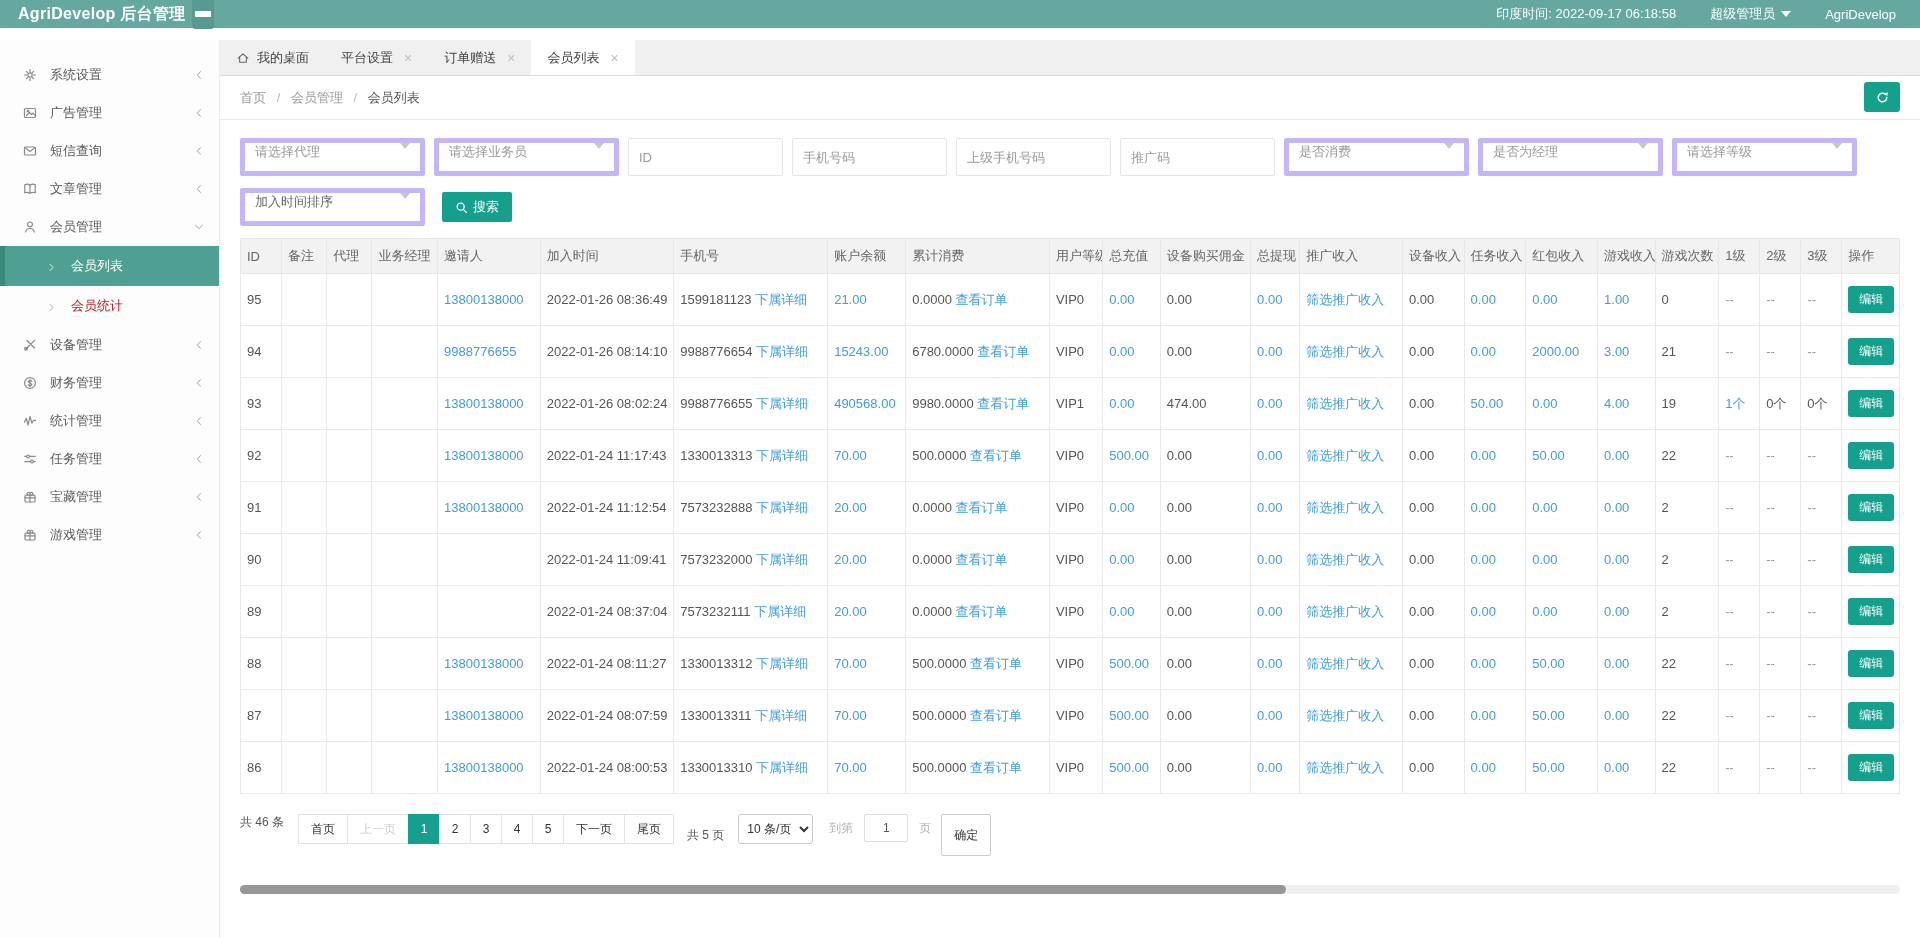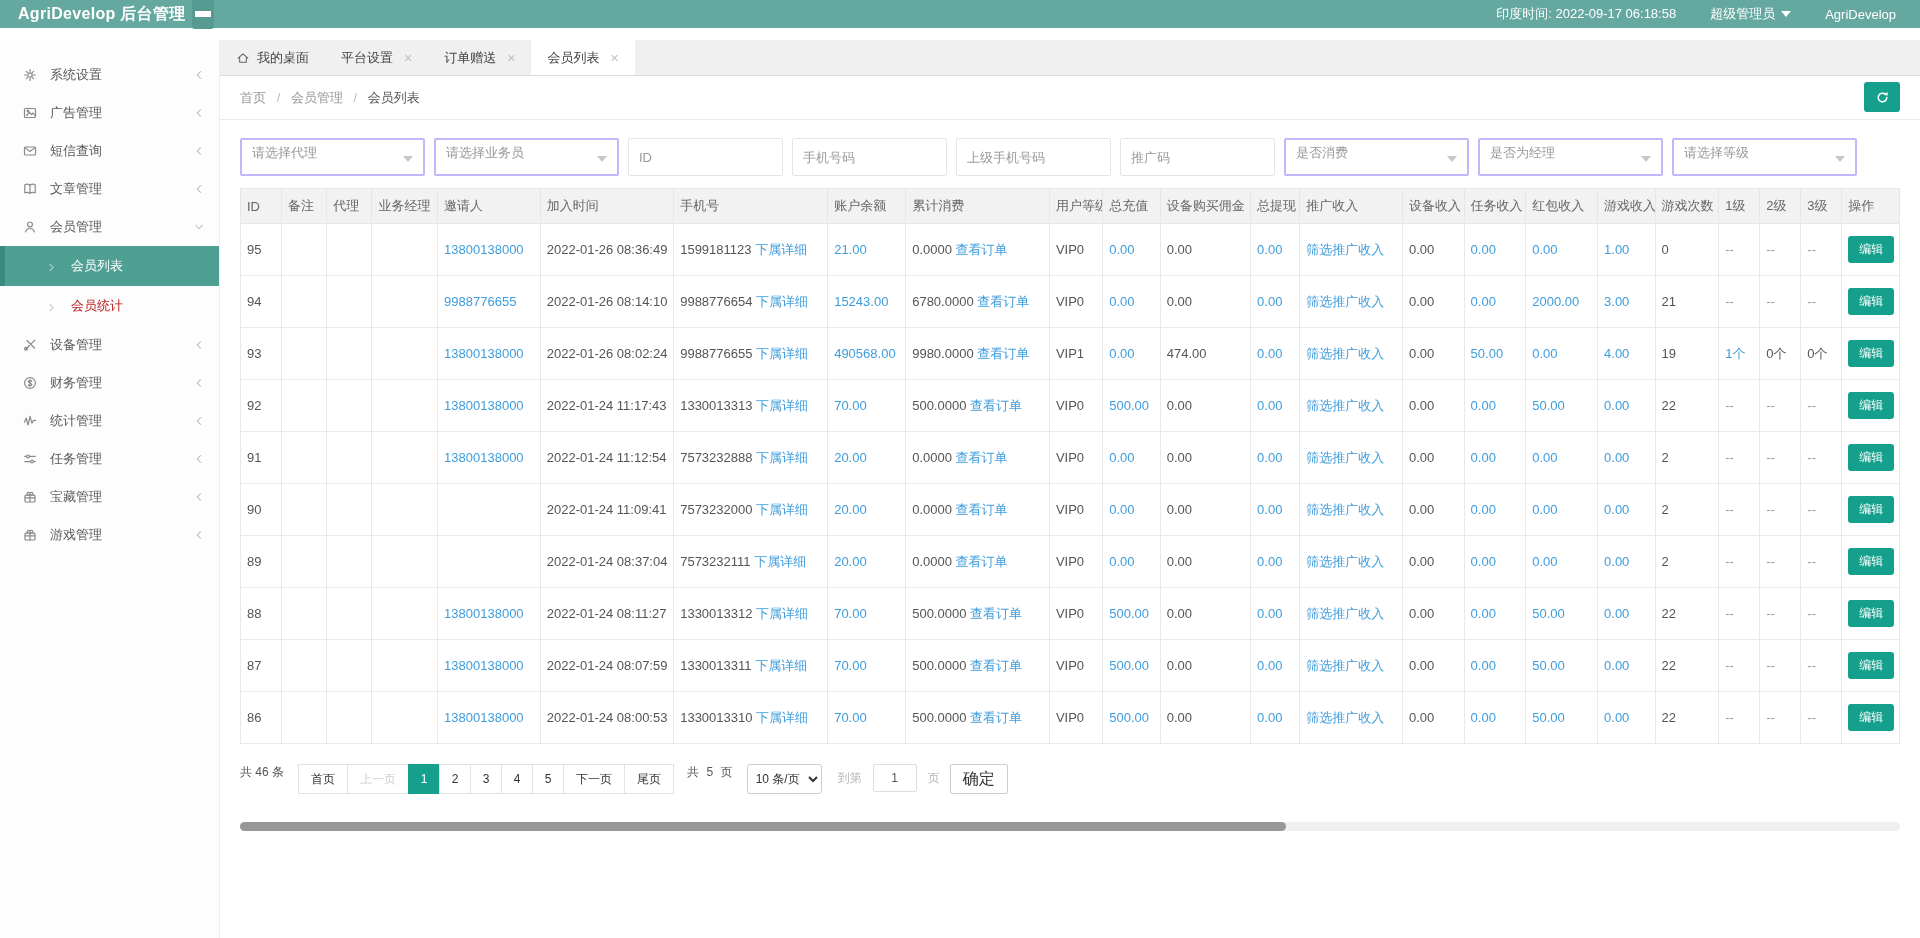--- a/index.html
+++ b/index.html
@@ -41,21 +41,21 @@
   .crumb-row{ height:44px; display:flex; align-items:center; padding:0 20px; border-bottom:1px solid #e9e9e9; position:relative; }
   .crumb span.c{ color:#999; }
   .crumb span.sep{ color:#bbb; margin:0 7px; }
   .crumb span.cur{ color:#555; }
   .refresh-btn{ position:absolute; right:20px; top:6px; width:36px; height:30px; background:var(--accent); border:none; border-radius:3px; color:#fff; cursor:pointer; display:flex; align-items:center; justify-content:center; }
   .refresh-btn svg{ width:15px; height:15px; }
 
   
   .panel{ padding:18px 20px 0 20px; }
   .f-row{ display:flex; flex-wrap:wrap; gap:9px; margin-bottom:12px; }
-  .f-select{ width:185px; height:38px; border:2px solid #c4b5fd; border-radius:2px; background:#fff; display:flex; align-items:flex-end; padding:12px 10px; color:#999; cursor:pointer; justify-content:space-between; }
+  .f-select{ width:185px; height:38px; border:5px solid #c4b5fd; border-radius:2px; background:#fff; display:flex; align-items:flex-start; padding:0 10px; color:#999; cursor:pointer; justify-content:space-between; }
   .f-select .fs-caret{ width:0; height:0; border-left:5px solid transparent; border-right:5px solid transparent; border-top:6px solid #c8c8c8; }
   .f-input{ width:155px; height:38px; border:1px solid #e5e5e5; border-radius:2px; padding:0 10px; font-size:13px; color:#555; outline:none; }
   .f-input::placeholder{ color:#9a9a9a; }
   .btn-search{ height:30px; background:var(--accent); color:#fff; border:none; border-radius:2px; padding:0 13px; font-size:13px; cursor:pointer; display:inline-flex; align-items:center; gap:5px; margin-left:8px; align-self:center; }
   .btn-search svg{ width:13px; height:13px; }
 
   
   table{ width:100%; border-collapse:collapse; table-layout:fixed; margin-top:4px; }
   th{ background:#f2f2f2; border:1px solid #e7e7e7; font-weight:normal; color:#666; text-align:left; padding:8px 6px; white-space:nowrap; overflow:hidden; }
   td{ border:1px solid #e9e9e9; padding:12px 6px; color:#555; white-space:nowrap; overflow:hidden; background:#fff; }
@@ -64,25 +64,25 @@
   .btn-edit{ background:var(--accent); color:#fff; border:none; border-radius:3px; padding:5px 11px; font-size:12px; cursor:pointer; }
 
   
   .pager{ display:flex; align-items:flex-start; padding:20px 0 14px 0; font-size:12px; color:#555; }
   .pg-total{ margin-right:14px; }
   .pg-group{ display:flex; }
   .pg-btn{ min-width:32px; height:30px; line-height:28px; text-align:center; padding:0 12px; background:#fff; border:1px solid #e2e2e2; margin-right:-1px; cursor:pointer; color:#333; }
   .pg-btn.num{ padding:0; width:32px; }
   .pg-btn.disabled{ color:#cfcfcf; cursor:default; }
   .pg-btn.active{ background:var(--accent); border-color:var(--accent); color:#fff; }
-  .pg-pages-total{ margin:0 14px;font-family:Liberation Mono, monospace; }
+  .pg-pages-total{ margin:13px 14px; }
   .pg-size{ height:30px; border:1px solid #ccc; border-radius:3px; font-size:12px; padding:0 4px; background:#fff; color:#333; outline:none; }
   .pg-goto{ margin-left:16px; color:#b5b5b5; display:flex; align-items:center; gap:11px; }
   .pg-goto input{ width:44px; height:28px; border:1px solid #ddd; border-radius:2px; text-align:center; font-size:12px; color:#555; outline:none; }
-  .pg-confirm{ height:30px; background:#fff; border:1px solid #ccc; border-radius:2px; padding:0 12px; font-size:16px; color:#333; cursor:pointer; margin-left:10px; }
+  .pg-confirm{ height:42px; background:#fff; border:1px solid #ccc; border-radius:2px; padding:0 12px; font-size:12px; color:#333; cursor:pointer; margin-left:10px; }
 
   
   .hscroll{ margin:14px 0 0 0; height:9px; background:#efefef; border-radius:5px; position:relative; }
   .hscroll .thumb{ position:absolute; left:0; top:0; height:9px; width:63%; background:#979797; border-radius:5px; cursor:grab; }
 </style>
 </head>
 <body>
 
 <div class="topbar">
   <div class="topbar-left">
@@ -294,20 +294,33 @@
         <div class="f-select">
           <span>是否为经理</span>
           <span class="fs-caret"></span>
         </div>
         <div class="f-select">
           <span>请选择等级</span>
           <span class="fs-caret"></span>
         </div>
       </div>
 
+    <div class="f-row">
+      <div class="f-select" style="color:#666;">
+        <span>加入时间排序</span>
+        <span class="fs-caret"></span>
+      </div>
+      <button class="btn-search">
+        <svg class="ico" viewBox="0 0 16 16" style="stroke-width:1.6">
+          <circle cx="7" cy="7" r="4.3"></circle>
+            <path d="M10.3 10.3L14 14"></path>
+        </svg>
+        <span>搜索</span>
+      </button>
+    </div>
 
     <table>
       <colgroup id="cols">
           <col style="width:40px">
           <col style="width:44px">
           <col style="width:44px">
           <col style="width:64px">
           <col style="width:100px">
           <col style="width:130px">
           <col style="width:150px">

